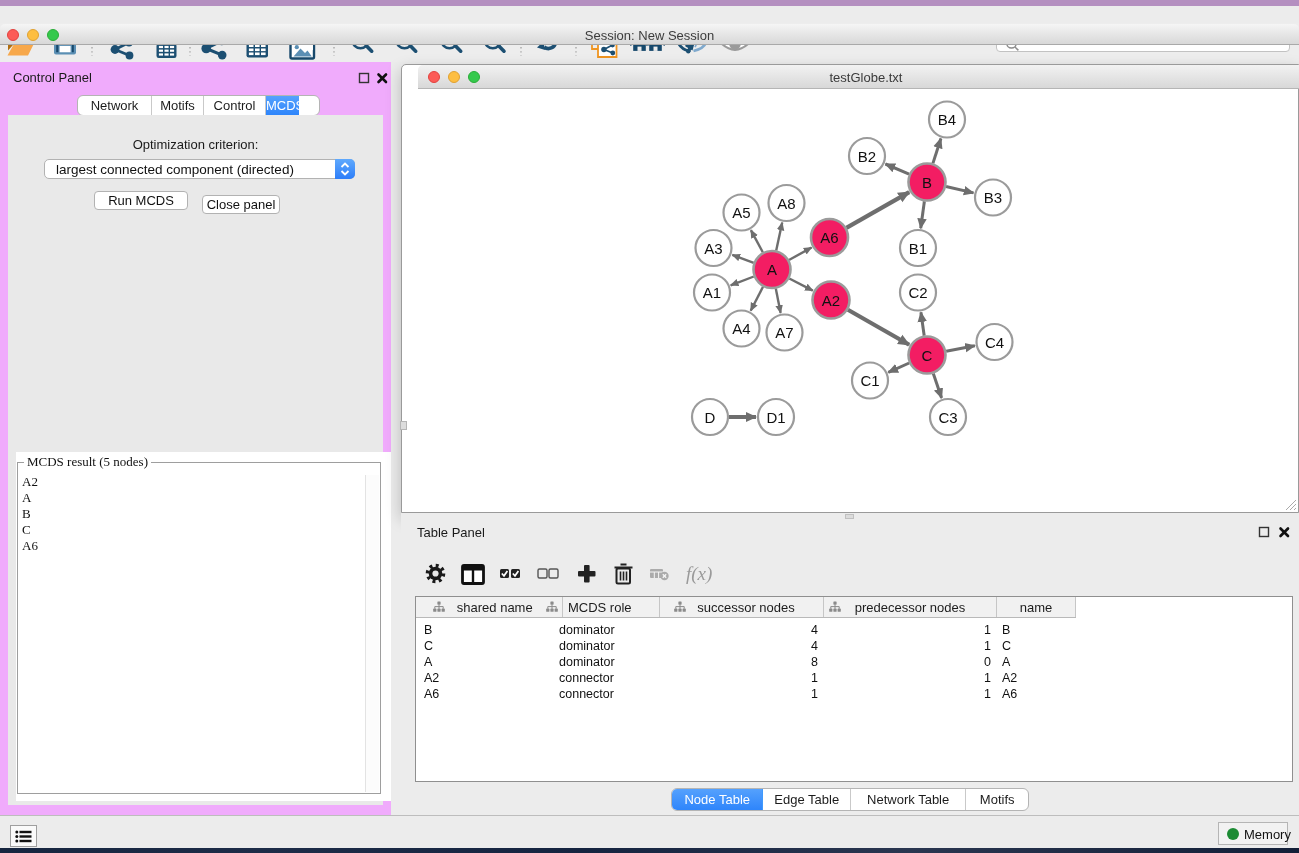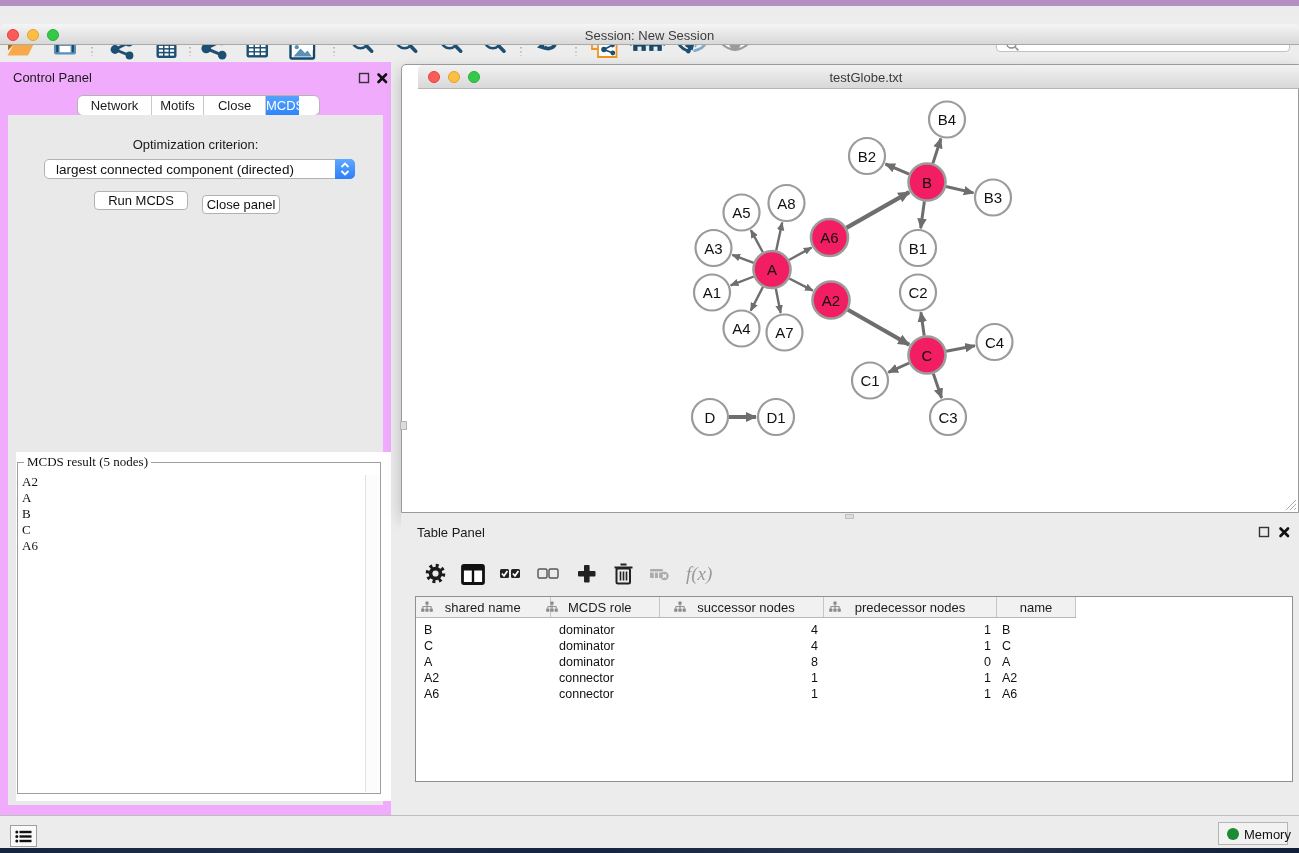--- a/index.html
+++ b/index.html
@@ -191,21 +191,21 @@
 <svg class="abs" style="left:358px;top:9px" width="32" height="14" viewBox="0 0 32 14">
       <rect x="1.5" y="2.5" width="9" height="9" fill="none" stroke="#333" stroke-width="1.4"></rect>
       <g stroke="#111" stroke-width="2.6" stroke-linecap="round">
         <line x1="20.5" y1="3.5" x2="28" y2="11"></line>
         <line x1="28" y1="3.5" x2="20.5" y2="11"></line>
       </g>
     </svg>
 <div class="seg" style="left:77px;top:33px;width:243px">
       <div style="width:74px">Network</div>
       <div style="width:52px">Motifs</div>
-      <div style="width:62px">Close</div>
+      <div style="width:62px">Control</div>
       <div class="sel" style="width:33px">MCDS</div>
     </div>
 <div id="cpcontent">
 <div id="dropdown">
         <div class="txt">largest connected component (directed)</div>
         <div class="cap">
           <svg class="abs" style="left:4px;top:2px" width="12" height="16" viewBox="0 0 12 16">
             <path d="M2.5,6 L6,2.5 L9.5,6" fill="none" stroke="#fff" stroke-width="1.8"></path>
             <path d="M2.5,10 L6,13.5 L9.5,10" fill="none" stroke="#fff" stroke-width="1.8"></path>
           </svg>
@@ -355,21 +355,21 @@
         <circle cx="263.5" cy="19" r="4.2" fill="#777"></circle>
         <g stroke="#fff" stroke-width="1.3">
           <line x1="261.8" y1="17.3" x2="265.2" y2="20.7"></line>
           <line x1="265.2" y1="17.3" x2="261.8" y2="20.7"></line>
         </g>
       </g>
       <text x="285" y="23" font-family="Liberation Serif, serif" font-style="italic" font-size="19" fill="#9a9a9a">f(x)</text>
     </svg>
 <div id="ttable">
       <div id="thead">
-<div class="cell" style="left:0px;width:134.5px">
+<div class="cell" style="left:12px;width:134.5px">
           <svg class="hi" width="12" height="12" viewBox="0 0 12 12">
             <g fill="#8a8a8a">
               <rect x="4.4" y="0.5" width="3.2" height="3.2" rx="0.6"></rect>
               <rect x="0.2" y="7.6" width="3.2" height="3.2" rx="0.6"></rect>
               <rect x="4.4" y="7.6" width="3.2" height="3.2" rx="0.6"></rect>
               <rect x="8.6" y="7.6" width="3.2" height="3.2" rx="0.6"></rect>
             </g>
             <g stroke="#8a8a8a" stroke-width="1">
               <line x1="6" y1="3.7" x2="6" y2="7.6"></line>
               <line x1="1.8" y1="5.6" x2="10.2" y2="5.6"></line>
@@ -453,20 +453,26 @@
 <div class="trow" style="left:143px;top:74px">connector</div>
 <div class="trow" style="left:253px;top:74px;width:149px;text-align:right">1</div>
 <div class="trow" style="left:408px;top:74px;width:167px;text-align:right">1</div>
 <div class="trow" style="left:586px;top:74px">A2</div>
 <div class="trow" style="left:8px;top:90px">A6</div>
 <div class="trow" style="left:143px;top:90px">connector</div>
 <div class="trow" style="left:253px;top:90px;width:149px;text-align:right">1</div>
 <div class="trow" style="left:408px;top:90px;width:167px;text-align:right">1</div>
 <div class="trow" style="left:586px;top:90px">A6</div>
 </div>
+<div class="seg" style="left:270px;top:275px;width:358px;height:23px">
+      <div class="sel" style="width:92px;line-height:21px">Node Table</div>
+      <div style="width:88px;line-height:21px">Edge Table</div>
+      <div style="width:116px;line-height:21px">Network Table</div>
+      <div style="width:62px;line-height:21px">Motifs</div>
+    </div>
 </div>
 <div id="statusbar">
 <div id="listbtn">
       <svg class="abs" style="left:4px;top:4px" width="17" height="13" viewBox="0 0 17 13">
         <g fill="#111">
           <circle cx="1.8" cy="2" r="1.5"></circle>
           <circle cx="1.8" cy="6.5" r="1.5"></circle>
           <circle cx="1.8" cy="11" r="1.5"></circle>
           <rect x="4.5" y="0.8" width="12" height="2.4"></rect>
           <rect x="4.5" y="5.3" width="12" height="2.4"></rect>

